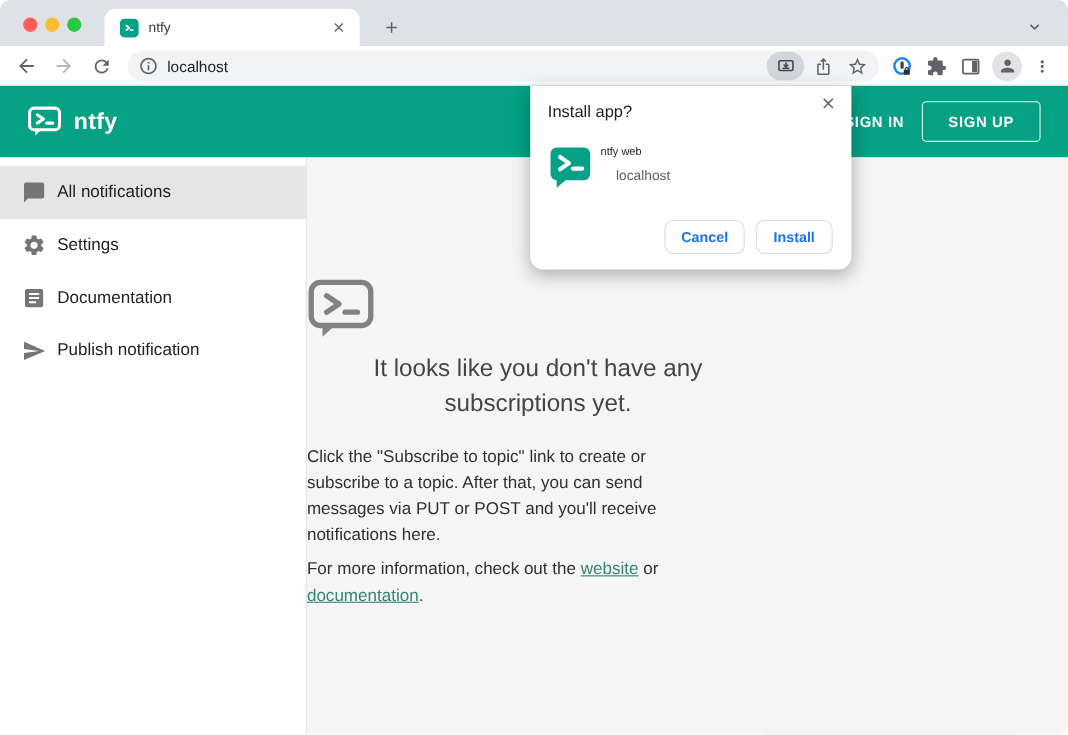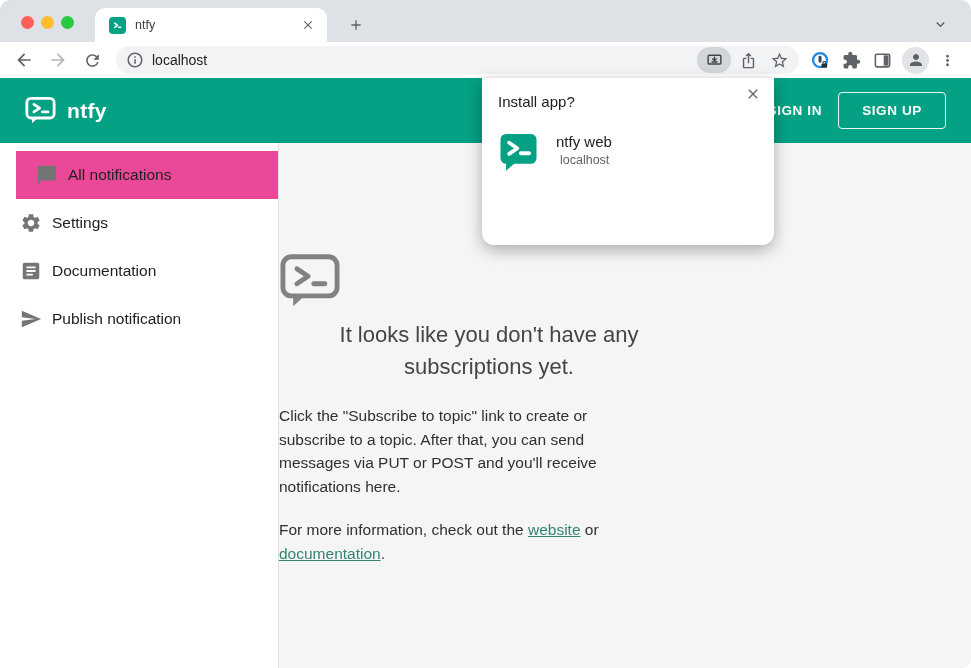--- a/index.html
+++ b/index.html
@@ -62,42 +62,42 @@
     background:transparent; border:none; padding:8px 10px; cursor:pointer; }
   .signup-btn { margin-left:6px; margin-right:25px; width:108px; height:37px;
     background:transparent; border:1px solid rgba(255,255,255,0.9); border-radius:4px;
     color:#ffffff; font-size:13.5px; font-weight:bold; letter-spacing:0.6px; cursor:pointer;
     font-family:inherit; }
 
   
   .content { position:absolute; left:0; top:143px; width:971px; height:525px; display:flex; }
   .sidebar { width:279px; height:100%; background:#ffffff; border-right:1px solid #e2e2e2; padding-top:8px; }
   .side-item { height:48px; display:flex; align-items:center; padding-left:20px; cursor:pointer; }
-  .side-item.selected { background:#ec4899;margin-left:16px; }
+  .side-item.selected { background:#e5e5e5; }
   .side-ic { width:22px; height:22px; color:#757575; flex:none; }
   .side-label { margin-left:10px; font-size:15.5px; color:#212121; }
 
   .main { flex:1; background:#f4f5f4; display:flex; flex-direction:column; align-items:flex-start; }
   .empty-logo { margin-top:110px; width:62px; height:56px; color:#828282; }
   .empty-title { margin-top:10px; max-width:420px; text-align:center;
     font-size:22px; line-height:32px; color:#454545; font-weight:400; }
   .empty-para { margin-top:21px; width:342px; font-size:15.5px; line-height:23.5px; color:#303030; }
-  .empty-para2 { margin-top:20px; width:342px; font-size:15.5px; line-height:23.5px; color:#303030; }
+  .empty-para2 { margin-top:8px; width:342px; font-size:15.5px; line-height:23.5px; color:#303030; }
   .teal-link { color:#338574; text-decoration:underline; cursor:pointer; }
 
   
   .install-dialog {
     position:absolute; left:482px; top:78px; width:292px; height:167px;
     background:#ffffff; border-radius:0 0 12px 12px;
     box-shadow:0 5px 16px rgba(0,0,0,0.3); z-index:10;
   }
   .dlg-title { position:absolute; left:16px; top:15px; font-size:15px; color:#202124; }
   .dlg-close { position:absolute; right:10px; top:5px; width:22px; height:22px; color:#5f6368; }
   .dlg-appicon { position:absolute; left:16px; top:53px; width:41px; height:42px; color:#05a184; }
-  .dlg-appname { position:absolute; left:74px; top:55px; font-size:15px; color:#202124; }
+  .dlg-appname { position:absolute; left:64px; top:55px; font-size:10px; color:#202124; }
   .dlg-origin { position:absolute; left:78px; top:75px; font-size:12.5px; color:#5f6368; }
   .dlg-buttons { position:absolute; right:17px; bottom:14px; display:flex; gap:10px; }
   .dlg-btn { min-width:70px; height:31px; padding:0 14px; background:#ffffff;
     border:1px solid #dadce0; border-radius:8px; color:#1a73e8;
     font-size:13px; font-weight:bold; font-family:inherit; cursor:pointer; }
   svg { display:block; }
 </style>
 </head>
 <body>
 
@@ -293,15 +293,19 @@
     </button>
     <span class="dlg-appicon">
       <svg width="41" height="42" viewBox="0 0 33 33">
         <path d="M6.5 2h20A4.5 4.5 0 0 1 31 6.5v15a4.5 4.5 0 0 1-4.5 4.5H13l-6.5 5.5V26A4.5 4.5 0 0 1 2 21.5v-15A4.5 4.5 0 0 1 6.5 2z" fill="currentColor"></path>
         <path d="M9 9l6.5 4.5L9 18" fill="none" stroke="#ffffff" stroke-width="3" stroke-linecap="round" stroke-linejoin="round"></path>
         <path d="M18.5 17.5h6.5" stroke="#ffffff" stroke-width="3.2" stroke-linecap="round"></path>
       </svg>
     </span>
     <div class="dlg-appname">ntfy web</div>
     <div class="dlg-origin">localhost</div>
+    <div class="dlg-buttons">
+      <button class="dlg-btn">Cancel</button>
+      <button class="dlg-btn">Install</button>
+    </div>
   </div>
 
 </div>
 
 </body></html>

